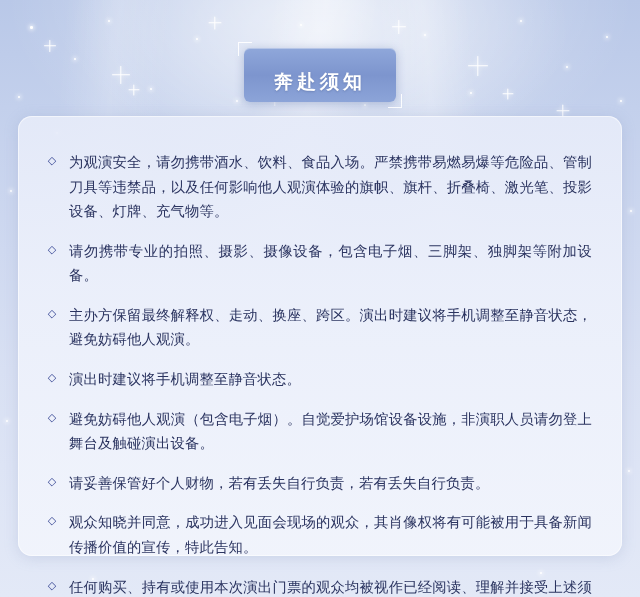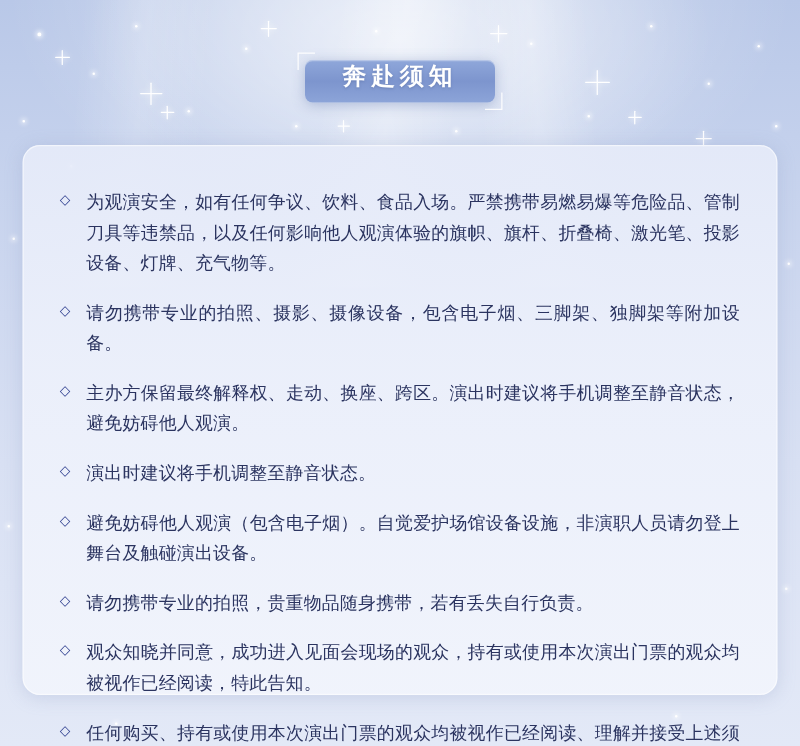--- a/index.html
+++ b/index.html
@@ -72,21 +72,21 @@
   .title-wrap {
     position: absolute;
     left: 0; right: 0;
     top: 48px;
     display: flex;
     justify-content: center;
     align-items: center;
   }
   .title-pill {
     position: relative;
-    padding: 4px 30px 9px 30px;
+    padding: 24px 30px 9px 30px;
     border-radius: 6px;
     background: linear-gradient(180deg, #8fa7da 0%, #7d95ce 50%, #8ca4d8 100%);
     box-shadow: 0 2px 10px rgba(110,130,180,0.45), inset 0 1px 0 rgba(255,255,255,0.35);
     text-align: right;
   }
   .title-text {
     color: #ffffff;
     font-size: 19px;
     font-weight: bold;
     letter-spacing: 4px;
@@ -192,21 +192,21 @@
       <div class="title-corner tc-br"></div>
       <div class="title-text">奔赴须知</div>
     </div>
   </div>
 
   <div class="card">
     <div class="list">
 
       <div class="item">
         <div class="bullet">◇</div>
-        <div class="text">为观演安全，如有任何争议、饮料、食品入场。严禁携带易燃易爆等危险品、管制刀具等违禁品，以及任何影响他人观演体验的旗帜、旗杆、折叠椅、激光笔、投影设备、灯牌、充气物等。</div>
+        <div class="text">为观演安全，请勿携带酒水、饮料、食品入场。严禁携带易燃易爆等危险品、管制刀具等违禁品，以及任何影响他人观演体验的旗帜、旗杆、折叠椅、激光笔、投影设备、灯牌、充气物等。</div>
       </div>
 
       <div class="item">
         <div class="bullet">◇</div>
         <div class="text">请勿携带专业的拍照、摄影、摄像设备，包含电子烟、三脚架、独脚架等附加设备。</div>
       </div>
 
       <div class="item">
         <div class="bullet">◇</div>
         <div class="text">主办方保留最终解释权、走动、换座、跨区。演出时建议将手机调整至静音状态，避免妨碍他人观演。</div>
@@ -217,26 +217,26 @@
         <div class="text">演出时建议将手机调整至静音状态。</div>
       </div>
 
       <div class="item">
         <div class="bullet">◇</div>
         <div class="text">避免妨碍他人观演（包含电子烟）。自觉爱护场馆设备设施，非演职人员请勿登上舞台及触碰演出设备。</div>
       </div>
 
       <div class="item">
         <div class="bullet">◇</div>
-        <div class="text">请勿携带专业的拍照，贵重物品随身携带，若有丢失自行负责。</div>
-      </div>
-
-      <div class="item">
-        <div class="bullet">◇</div>
-        <div class="text">观众知晓并同意，成功进入见面会现场的观众，持有或使用本次演出门票的观众均被视作已经阅读，特此告知。</div>
+        <div class="text">请妥善保管好个人财物，若有丢失自行负责，若有丢失自行负责。</div>
+      </div>
+
+      <div class="item">
+        <div class="bullet">◇</div>
+        <div class="text">观众知晓并同意，成功进入见面会现场的观众，其肖像权将有可能被用于具备新闻传播价值的宣传，特此告知。</div>
       </div>
 
       <div class="item">
         <div class="bullet">◇</div>
         <div class="text">任何购买、持有或使用本次演出门票的观众均被视作已经阅读、理解并接受上述须知条款，如有任何争议，主办方保留最终解释权。</div>
       </div>
 
     </div>
   </div>
 

